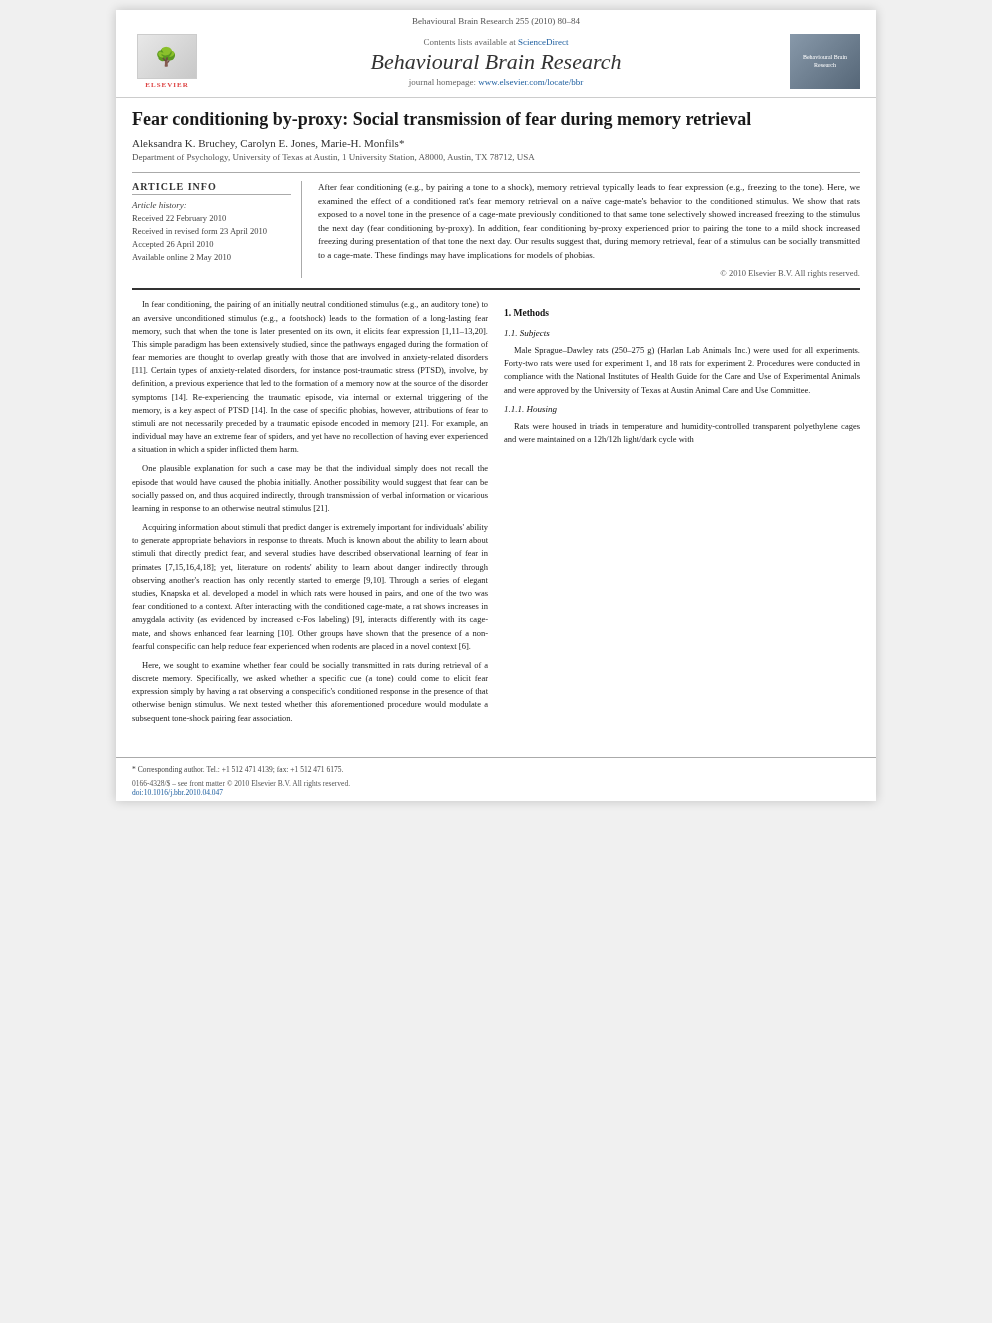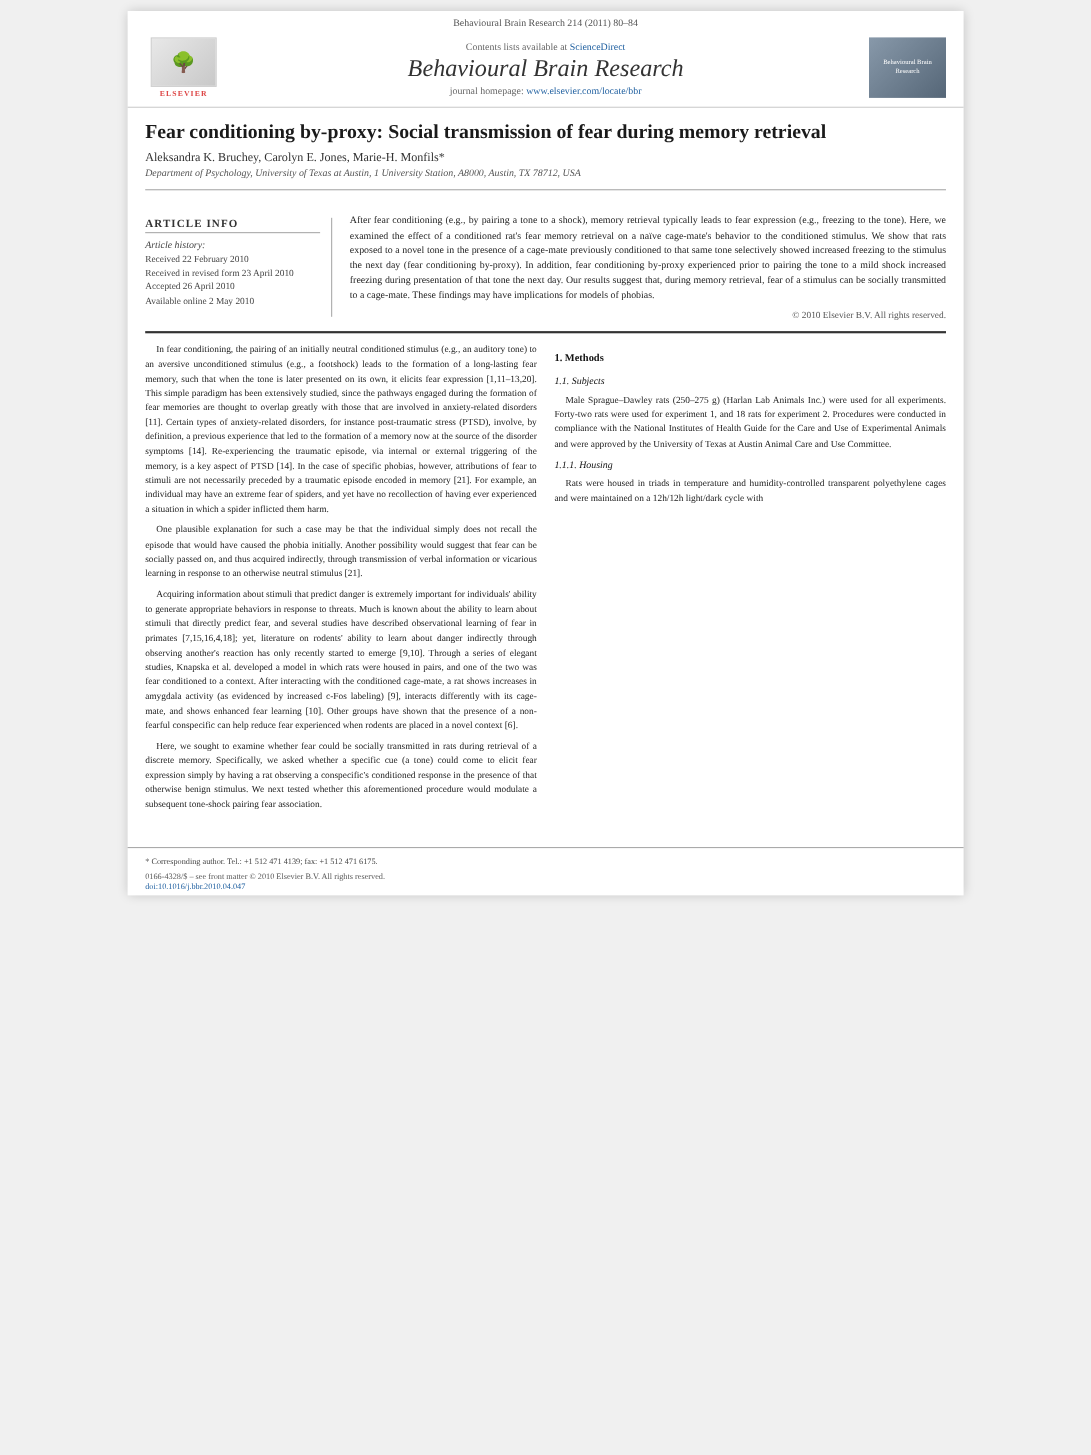--- a/index.html
+++ b/index.html
@@ -149,32 +149,30 @@
 
     .authors {
       font-size: 11px;
       color: #333;
       margin-bottom: 3px;
     }
 
     .affiliation {
       font-size: 9px;
       color: #555;
-      font-style: italic;
       margin-bottom: 10px;
     }
 
     
     .two-col {
       display: flex;
       gap: 16px;
       border-top: 1px solid #aaa;
-      padding-top: 21px;
+      padding-top: 8px;
       margin-bottom: 10px;
-      align-items: center;
     }
 
     .article-info {
       width: 170px;
       flex-shrink: 0;
       border-right: 1px solid #aaa;
       padding-right: 10px;
     }
 
     .abstract-section {
@@ -309,21 +307,21 @@
       color: #2060a0;
       text-decoration: none;
     }
   </style>
 </head>
 <body>
 
 <div class="page">
 
   <div class="journal-header">
-    <div class="journal-meta-line">Behavioural Brain Research 214 (2011) 80–84</div>
+    <div class="journal-meta-line">Behavioural Brain Research 255 (2010) 80–84</div>
     <div class="journal-header-content">
       <div class="elsevier-logo">
         <div class="elsevier-logo-inner">
           <span class="elsevier-tree">🌳</span>
         </div>
         <div class="elsevier-label">ELSEVIER</div>
       </div>
       <div class="journal-title-center">
         <div class="sciencedirect-link">
           <span>Contents lists available at</span>

